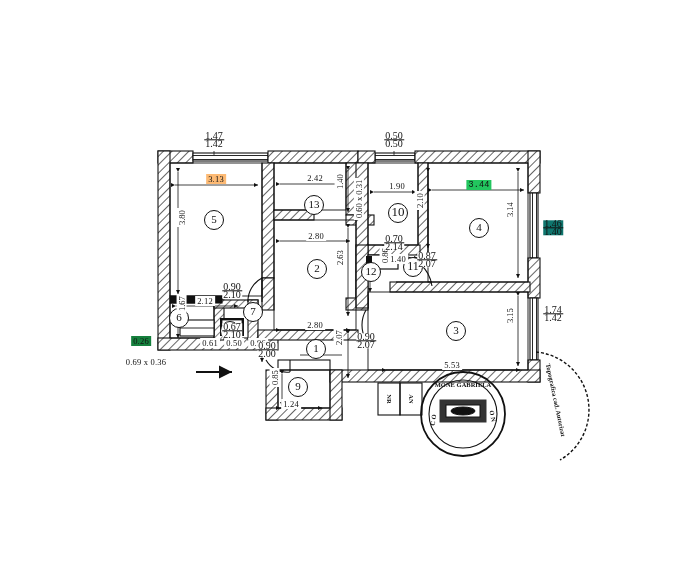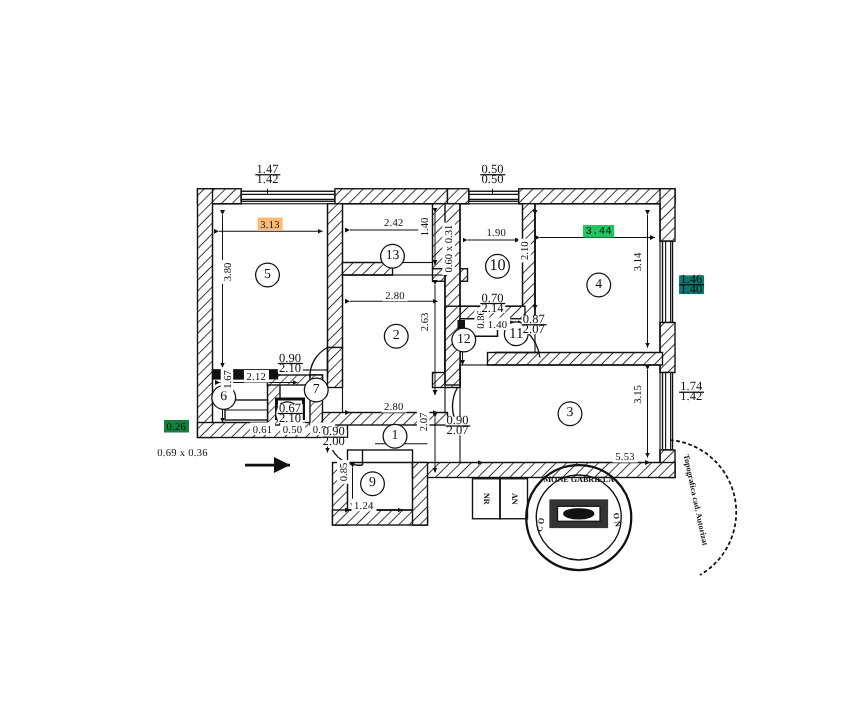--- a/index.html
+++ b/index.html
@@ -200,21 +200,21 @@
     <div class="lbl" style="left: 304px; top: 195px; width: 18px; height: 18px; border: 1.4px solid rgb(17, 17, 17); border-radius: 50%; font-size: 11px; line-height: 16px; text-align: center; background: rgb(255, 255, 255);">13</div>
   </div>
 <div id="dims-layer">
     <div class="lbl dim" style="left: 216px; top: 179px; transform: translate(-50%, -50%); background: #fdba74; padding: 0px 2px;">3.13</div>
     <div class="lbl dim" style="left: 315px; top: 178px; transform: translate(-50%, -50%); background: rgb(255, 255, 255); padding: 0px 2px;">2.42</div>
     <div class="lbl dim" style="left: 397px; top: 186px; transform: translate(-50%, -50%); background: rgb(255, 255, 255); padding: 0px 2px;">1.90</div>
     <div class="lbl dim" style="left: 479px; top: 185px; transform: translate(-50%, -50%); background: #22c55e; padding: 0px 2px; font-family: Liberation Mono, monospace;">3.44</div>
     <div class="lbl dim" style="left: 316px; top: 236px; transform: translate(-50%, -50%); background: rgb(255, 255, 255); padding: 0px 2px;">2.80</div>
     <div class="lbl dim" style="left: 205px; top: 301px; transform: translate(-50%, -50%); background: rgb(255, 255, 255); padding: 0px 2px;">2.12</div>
     <div class="lbl dim" style="left: 315px; top: 325px; transform: translate(-50%, -50%); background: rgb(255, 255, 255); padding: 0px 2px;">2.80</div>
-    <div class="lbl dim" style="left: 452px; top: 365px; transform: translate(-50%, -50%); background: rgb(255, 255, 255); padding: 0px 2px; margin-left: 48px;">5.53</div>
+    <div class="lbl dim" style="left: 452px; top: 365px; transform: translate(-50%, -50%); background: rgb(255, 255, 255); padding: 0px 2px;">5.53</div>
     <div class="lbl dim" style="left: 210px; top: 343px; transform: translate(-50%, -50%); background: rgb(255, 255, 255); padding: 0px 2px;">0.61</div>
     <div class="lbl dim" style="left: 234px; top: 343px; transform: translate(-50%, -50%); background: rgb(255, 255, 255); padding: 0px 2px;">0.50</div>
     <div class="lbl dim" style="left: 258px; top: 343px; transform: translate(-50%, -50%); background: rgb(255, 255, 255); padding: 0px 2px;">0.96</div>
     <div class="lbl dim" style="left: 141px; top: 341px; transform: translate(-50%, -50%); background: #15803d; padding: 0px 2px;">0.26</div>
     <div class="lbl dim" style="left: 291px; top: 404px; transform: translate(-50%, -50%); background: rgb(255, 255, 255); padding: 0px 2px;">1.24</div>
     <div class="lbl dim" style="left: 398px; top: 259px; transform: translate(-50%, -50%); background: rgb(255, 255, 255); padding: 0px 2px;">1.40</div>
     <div class="lbl dim" style="left: 146px; top: 362px; transform: translate(-50%, -50%); background: rgb(255, 255, 255); padding: 0px 2px;">0.69 x 0.36</div>
     <div class="lbl dimv" style="left: 186px; top: 232px; transform: translate(-50%, -50%) rotate(-90deg); background: rgb(255, 255, 255); padding: 0px 2px;">3.80</div>
     <div class="lbl dimv" style="left: 344px; top: 196px; transform: translate(-50%, -50%) rotate(-90deg); background: rgb(255, 255, 255); padding: 0px 2px;">1.40</div>
     <div class="lbl dimv" style="left: 344px; top: 272px; transform: translate(-50%, -50%) rotate(-90deg); background: rgb(255, 255, 255); padding: 0px 2px;">2.63</div>

